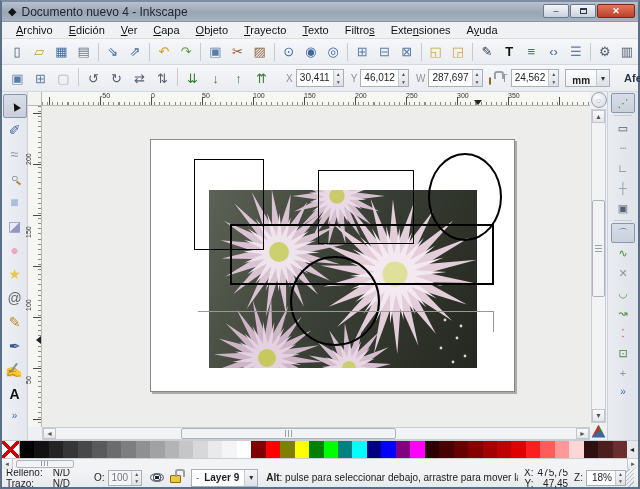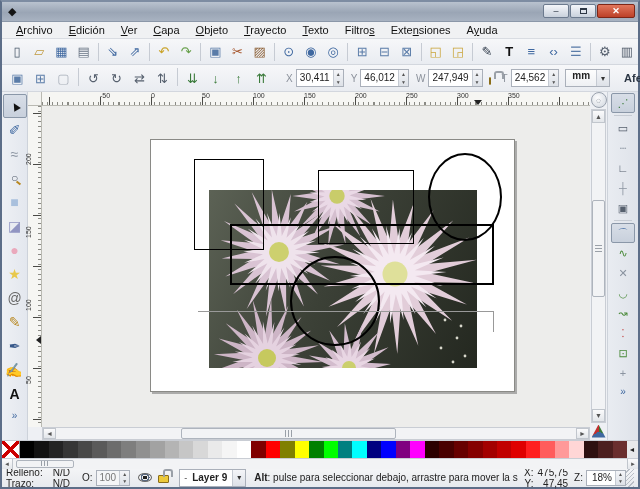--- a/index.html
+++ b/index.html
@@ -23,21 +23,21 @@
   .tb-btn{width:21px;height:21px;display:flex;align-items:center;justify-content:center;font-size:13px;line-height:1;margin:0 1px;border-radius:2px;}
   .tb-sep{width:1px;height:18px;background:#c6cbd3;margin:0 3px;}
   .field{display:flex;align-items:center;margin-left:7px;}
   .flabel{font-size:10px;color:#8b919b;margin-right:3px;}
   .fbox{display:flex;border:1px solid #aab0ba;background:#fff;height:18px;align-items:stretch;}
   .fval{font-size:10px;color:#222;padding:2px 3px;min-width:36px;text-align:right;}
   .spin{width:10px;display:flex;flex-direction:column;border-left:1px solid #c5cad2;background:linear-gradient(#f4f5f8,#dde1e7);}
   .spin span{flex:1;display:flex;align-items:center;justify-content:center;font-size:5px;color:#555;line-height:1;}
   .spin .up::before{content:"▲";}
   .spin .dn::before{content:"▼";}
-  .unit-dd{display:flex;border:1px solid #aab0ba;background:linear-gradient(#fdfdfd,#eef0f3);height:18px;margin-left:6px;align-items:flex-start;}
+  .unit-dd{display:flex;border:1px solid #aab0ba;background:linear-gradient(#fdfdfd,#eef0f3);height:18px;margin-left:6px;align-items:flex-end;}
   .unit-val{font-size:10px;font-weight:bold;color:#222;padding:0 6px;}
   .dd-btn{width:13px;height:100%;border-left:1px solid #c5cad2;display:flex;align-items:center;justify-content:center;background:linear-gradient(#f4f5f8,#dde1e7);}
   .dd-btn::before{content:"▾";font-size:8px;color:#333;}
   .afectar{font-size:11px;font-weight:bold;color:#2c3644;margin-left:14px;}
   .lock-icon{position:relative;width:11px;height:8px;background:#ecc93a;border:1px solid #8a6d1a;border-radius:1px;margin:5px 4px 0 6px;display:inline-block;}
   .lock-icon::before{content:"";position:absolute;width:6px;height:6px;border:2px solid #9aa0a8;border-bottom:none;border-radius:3px 3px 0 0;top:-7px;left:4px;}
   
   .main{flex:1 1 auto;display:flex;min-height:0;}
   .toolbox{width:26px;background:linear-gradient(90deg,#eef0f4,#e3e7ee);border-right:1px solid #cdd2da;display:flex;flex-direction:column;align-items:center;padding-top:2px;}
   .tool-btn{width:24px;height:24px;display:flex;align-items:center;justify-content:center;font-size:14px;line-height:1;border-radius:2px;margin-bottom:0px;}
@@ -80,21 +80,21 @@
   .palette-row{height:18px;display:flex;flex:0 0 18px;background:#e8e9eb;border-top:1px solid #c9cdd4;align-items:stretch;padding-right:1px;}
   .swatch{flex:1;}
   .swatch-none{flex:0 0 18px;background:linear-gradient(to top right,transparent 44%,#c00 44% 56%,transparent 56%),linear-gradient(to bottom right,transparent 44%,#c00 44% 56%,transparent 56%),#fff;border-right:1px solid #999;}
   .pal-arrow{flex:0 0 10px;display:flex;align-items:center;justify-content:center;font-size:7px;color:#222;background:#e8e9eb;}
   .pal-scroll{height:11px;flex:0 0 11px;background:#f2f3f5;border-top:1px solid #c9cdd4;display:flex;position:relative;}
   .pal-thumb{position:absolute;left:14px;top:1px;width:58px;height:8px;background:linear-gradient(#fdfdfe,#e4e7eb);border:1px solid #aeb4bd;border-radius:2px;background-image:repeating-linear-gradient(90deg,#9aa0a8 0 1px,transparent 1px 3px);background-size:8px 5px;background-position:center;background-repeat:no-repeat;}
   .ps-btn{width:11px;height:100%;display:flex;align-items:center;justify-content:center;font-size:6px;color:#555;background:linear-gradient(#fbfbfc,#e3e6ea);border-right:1px solid #c1c6cd;}
   .ps-btn.right{position:absolute;right:0;border-left:1px solid #c1c6cd;border-right:none;}
   
   .statusbar{flex:1;background:linear-gradient(#f3f4f6,#e7eaee);display:flex;align-items:center;padding:0 4px;font-size:10px;color:#222;min-height:0;}
-  .fillstroke{display:grid;grid-template-columns:auto auto;column-gap:10px;row-gap:0;margin-right:8px;}
+  .fillstroke{display:grid;grid-template-columns:auto auto;column-gap:10px;row-gap:0;margin-right:20px;}
   .fs-lab{color:#222;}
   .fs-val{color:#222;}
   .o-field{display:flex;align-items:center;margin-left:4px;}
   .o-box{display:flex;border:1px solid #aab0ba;background:#f4f5f7;height:16px;margin-left:3px;}
   .o-val{font-size:10px;color:#777;padding:1px 3px;min-width:22px;text-align:right;}
   .eye-icon{width:14px;height:9px;margin-left:8px;border-radius:50%;background:radial-gradient(circle at 50% 50%,#222 0 2px,#eee 2px 3px,#5a6b85 3px 4.5px,#f6f6f6 4.5px);border:1px solid #666;}
   .layer-dd{display:flex;border:1px solid #aab0ba;background:#fff;height:18px;margin-left:6px;align-items:center;}
   .layer-val{font-size:10px;font-weight:bold;color:#222;padding:0 5px;white-space:nowrap;}
   .layer-dash{font-size:9px;color:#444;padding-left:4px;}
   .status-msg{flex:1;margin-left:8px;white-space:nowrap;overflow:hidden;font-size:10px;}
@@ -104,20 +104,21 @@
   .z-val{font-size:10px;color:#222;padding:1px 3px;min-width:28px;text-align:right;}
   .grip{width:8px;height:100%;background:repeating-linear-gradient(135deg,transparent 0 2px,#b9bec6 2px 3px);}
 </style>
 </head>
 <body>
 
 <div class="window">
 
   <div class="titlebar">
     <span class="app-icon">◆</span>
+    <span class="title-text">Documento nuevo 4 - Inkscape</span>
     <span class="winbtns">
       <span class="wbtn">–</span>
       <span class="wbtn">
           <span class="restore-box"></span>
         </span>
       <span class="wbtn close">✕</span>
     </span>
   </div>
 
   <div class="menubar">
@@ -277,21 +278,21 @@
           <span class="fval">46,012</span>
           <span class="spin">
             <span class="up"></span>
             <span class="dn"></span>
           </span>
         </span>
     </span>
     <span class="field">
       <span class="flabel">W</span>
       <span class="fbox">
-          <span class="fval">247,949</span>
+          <span class="fval">287,697</span>
           <span class="spin">
             <span class="up"></span>
             <span class="dn"></span>
           </span>
         </span>
     </span>
     <span class="lock-icon"></span>
     <span class="field">
       <span class="flabel">T</span>
       <span class="fbox">

